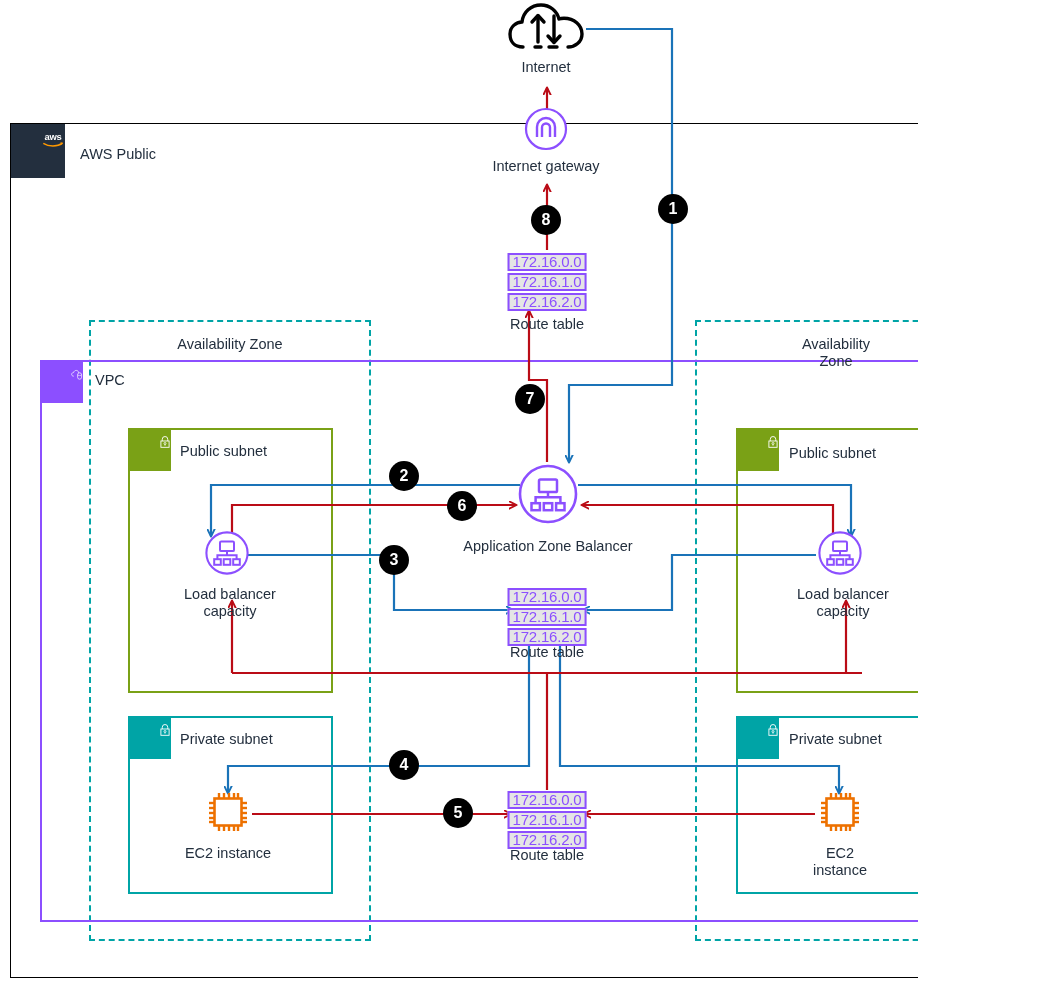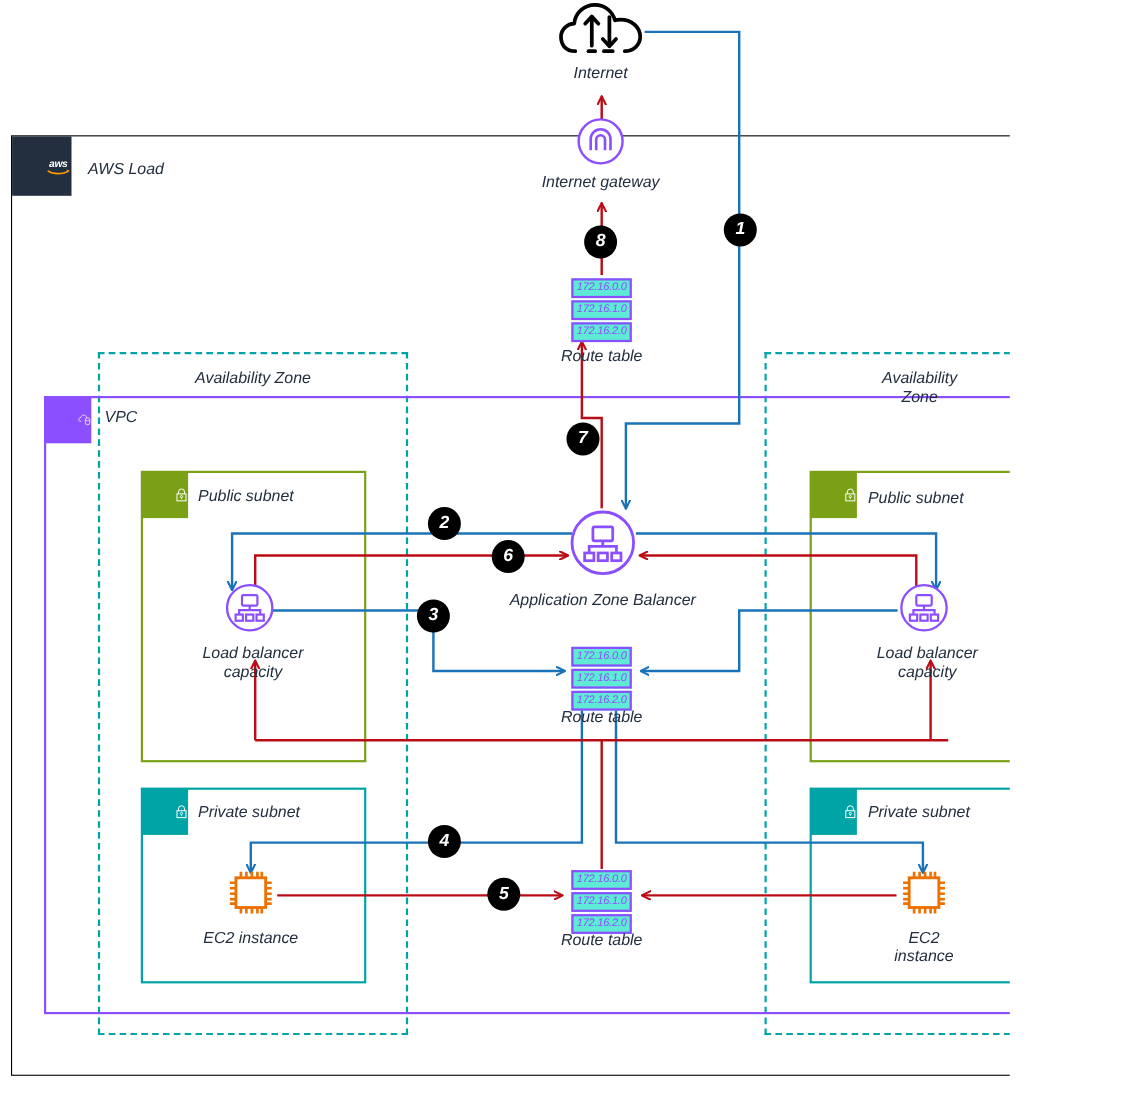--- a/index.html
+++ b/index.html
@@ -1,46 +1,46 @@
 <!DOCTYPE html>
 <html><head>
 <meta charset="utf-8">
 <style>
   html,body{margin:0;padding:0;background:#ffffff;}
   body{font-family:"Liberation Sans","DejaVu Sans",sans-serif;}
-  #stage{position:relative;width:918px;height:995px;overflow:hidden;background:#fff;font-style:italic;}
+  #stage{position:relative;width:918px;height:995px;overflow:hidden;background:#fff;}
   #svgroot{position:absolute;left:0;top:0;width:1041px;height:995px;}
 
   .lbl{position:absolute;color:#232F3E;font-size:14.5px;line-height:1.18;white-space:nowrap;}
   .lbl.ctr{transform:translateX(-50%);text-align:center;white-space:normal;}
 
   
   .gbox{position:absolute;box-sizing:border-box;background:transparent;}
   .aws-cloud{border:1.6px solid #000000;}
   .az{border:2.4px dashed #00A4A6;}
   .vpc{border:2px solid #8C4FFF;}
   .pub{border:2px solid #7AA116;}
   .priv{border:2px solid #00A4A6;}
 
   
-  .badge{position:absolute;width:42px;height:42px;box-sizing:border-box;display:flex;align-items:center;justify-content:center;padding-left:30px;}
+  .badge{position:absolute;width:42px;height:42px;box-sizing:border-box;display:flex;align-items:flex-start;justify-content:center;padding-left:30px;}
   .badge.awslogo{background:#232F3E;width:54px;height:54px;}
   .badge.vpcb{background:#8C4FFF;}
   .badge.pubb{background:#7AA116;}
   .badge.privb{background:#00A4A6;}
 
   
   .step{position:absolute;width:30px;height:30px;border-radius:50%;background:#000000;color:#ffffff;
         font-size:16px;font-weight:bold;display:flex;align-items:center;justify-content:center;
         transform:translate(-50%,-50%);font-family:"Liberation Sans",sans-serif;}
 
   
   .rt{position:absolute;transform:translateX(-50%);}
-  .rt .row{box-sizing:border-box;border:2px solid #8C4FFF;color:#8C4FFF;font-size:10px;
-           padding:0px 3px 1px 3px;margin-bottom:2px;line-height:13px;text-align:center;background:#5eead4;
+  .rt .row{box-sizing:border-box;border:2px solid #8C4FFF;color:#8C4FFF;font-size:15px;
+           padding:0px 3px 1px 3px;margin-bottom:2px;line-height:13px;text-align:center;background:#e5e5e5;
            font-family:"Liberation Sans",sans-serif;letter-spacing:-0.2px;}
 
   .icon-wrap{position:absolute;transform:translate(-50%,-50%);}
 </style>
 </head>
 <body>
 
 <div id="stage">
 
   <div class="gbox aws-cloud" style="left:10px;top:123px;width:1021px;height:855px;"></div>
@@ -132,21 +132,21 @@
   </div>
   <div class="lbl ctr" style="left:546px;top:158px;">Internet  gateway</div>
 
   <div class="badge awslogo" style="left:11px;top:124px;">
     <svg width="42" height="30" viewBox="0 0 42 30">
       <text x="21" y="16" text-anchor="middle" fill="#ffffff" font-family="Liberation Sans, sans-serif" font-size="16.5" font-weight="bold" letter-spacing="-0.6">aws</text>
       <path d="M5,23 C13,28.5 29,28.5 37,22.5" fill="none" stroke="#FF9900" stroke-width="2.6" stroke-linecap="round"></path>
       <path d="M34,20.4 L38,22.2 L35.6,25.6" fill="#FF9900"></path>
     </svg>
   </div>
-  <div class="lbl" style="left:80px;top:146px;">AWS Load</div>
+  <div class="lbl" style="left:80px;top:146px;">AWS Public</div>
 
   <div class="badge vpcb" style="left:41px;top:361px;">
     <svg width="30" height="28" viewBox="0 0 30 28">
       <path d="M6,17 C3,17 1.6,14.6 1.6,12.3 C1.6,9.6 4,7.6 6.6,7.8 C7.4,4.2 10.6,2 14,2.6 C17,3.1 19,5.4 19.4,8" fill="none" stroke="#fff" stroke-width="1.7" stroke-linecap="round" stroke-linejoin="round"></path>
       <rect x="16.5" y="8.5" width="10" height="16" rx="5" fill="none" stroke="#fff" stroke-width="1.7"></rect>
       <path d="M16.5,12.8 A5,2.6 0 0 0 26.5,12.8" fill="none" stroke="#fff" stroke-width="1.4"></path>
     </svg>
   </div>
   <div class="lbl" style="left:95px;top:372px;text-align:center;">VPC</div>
 

